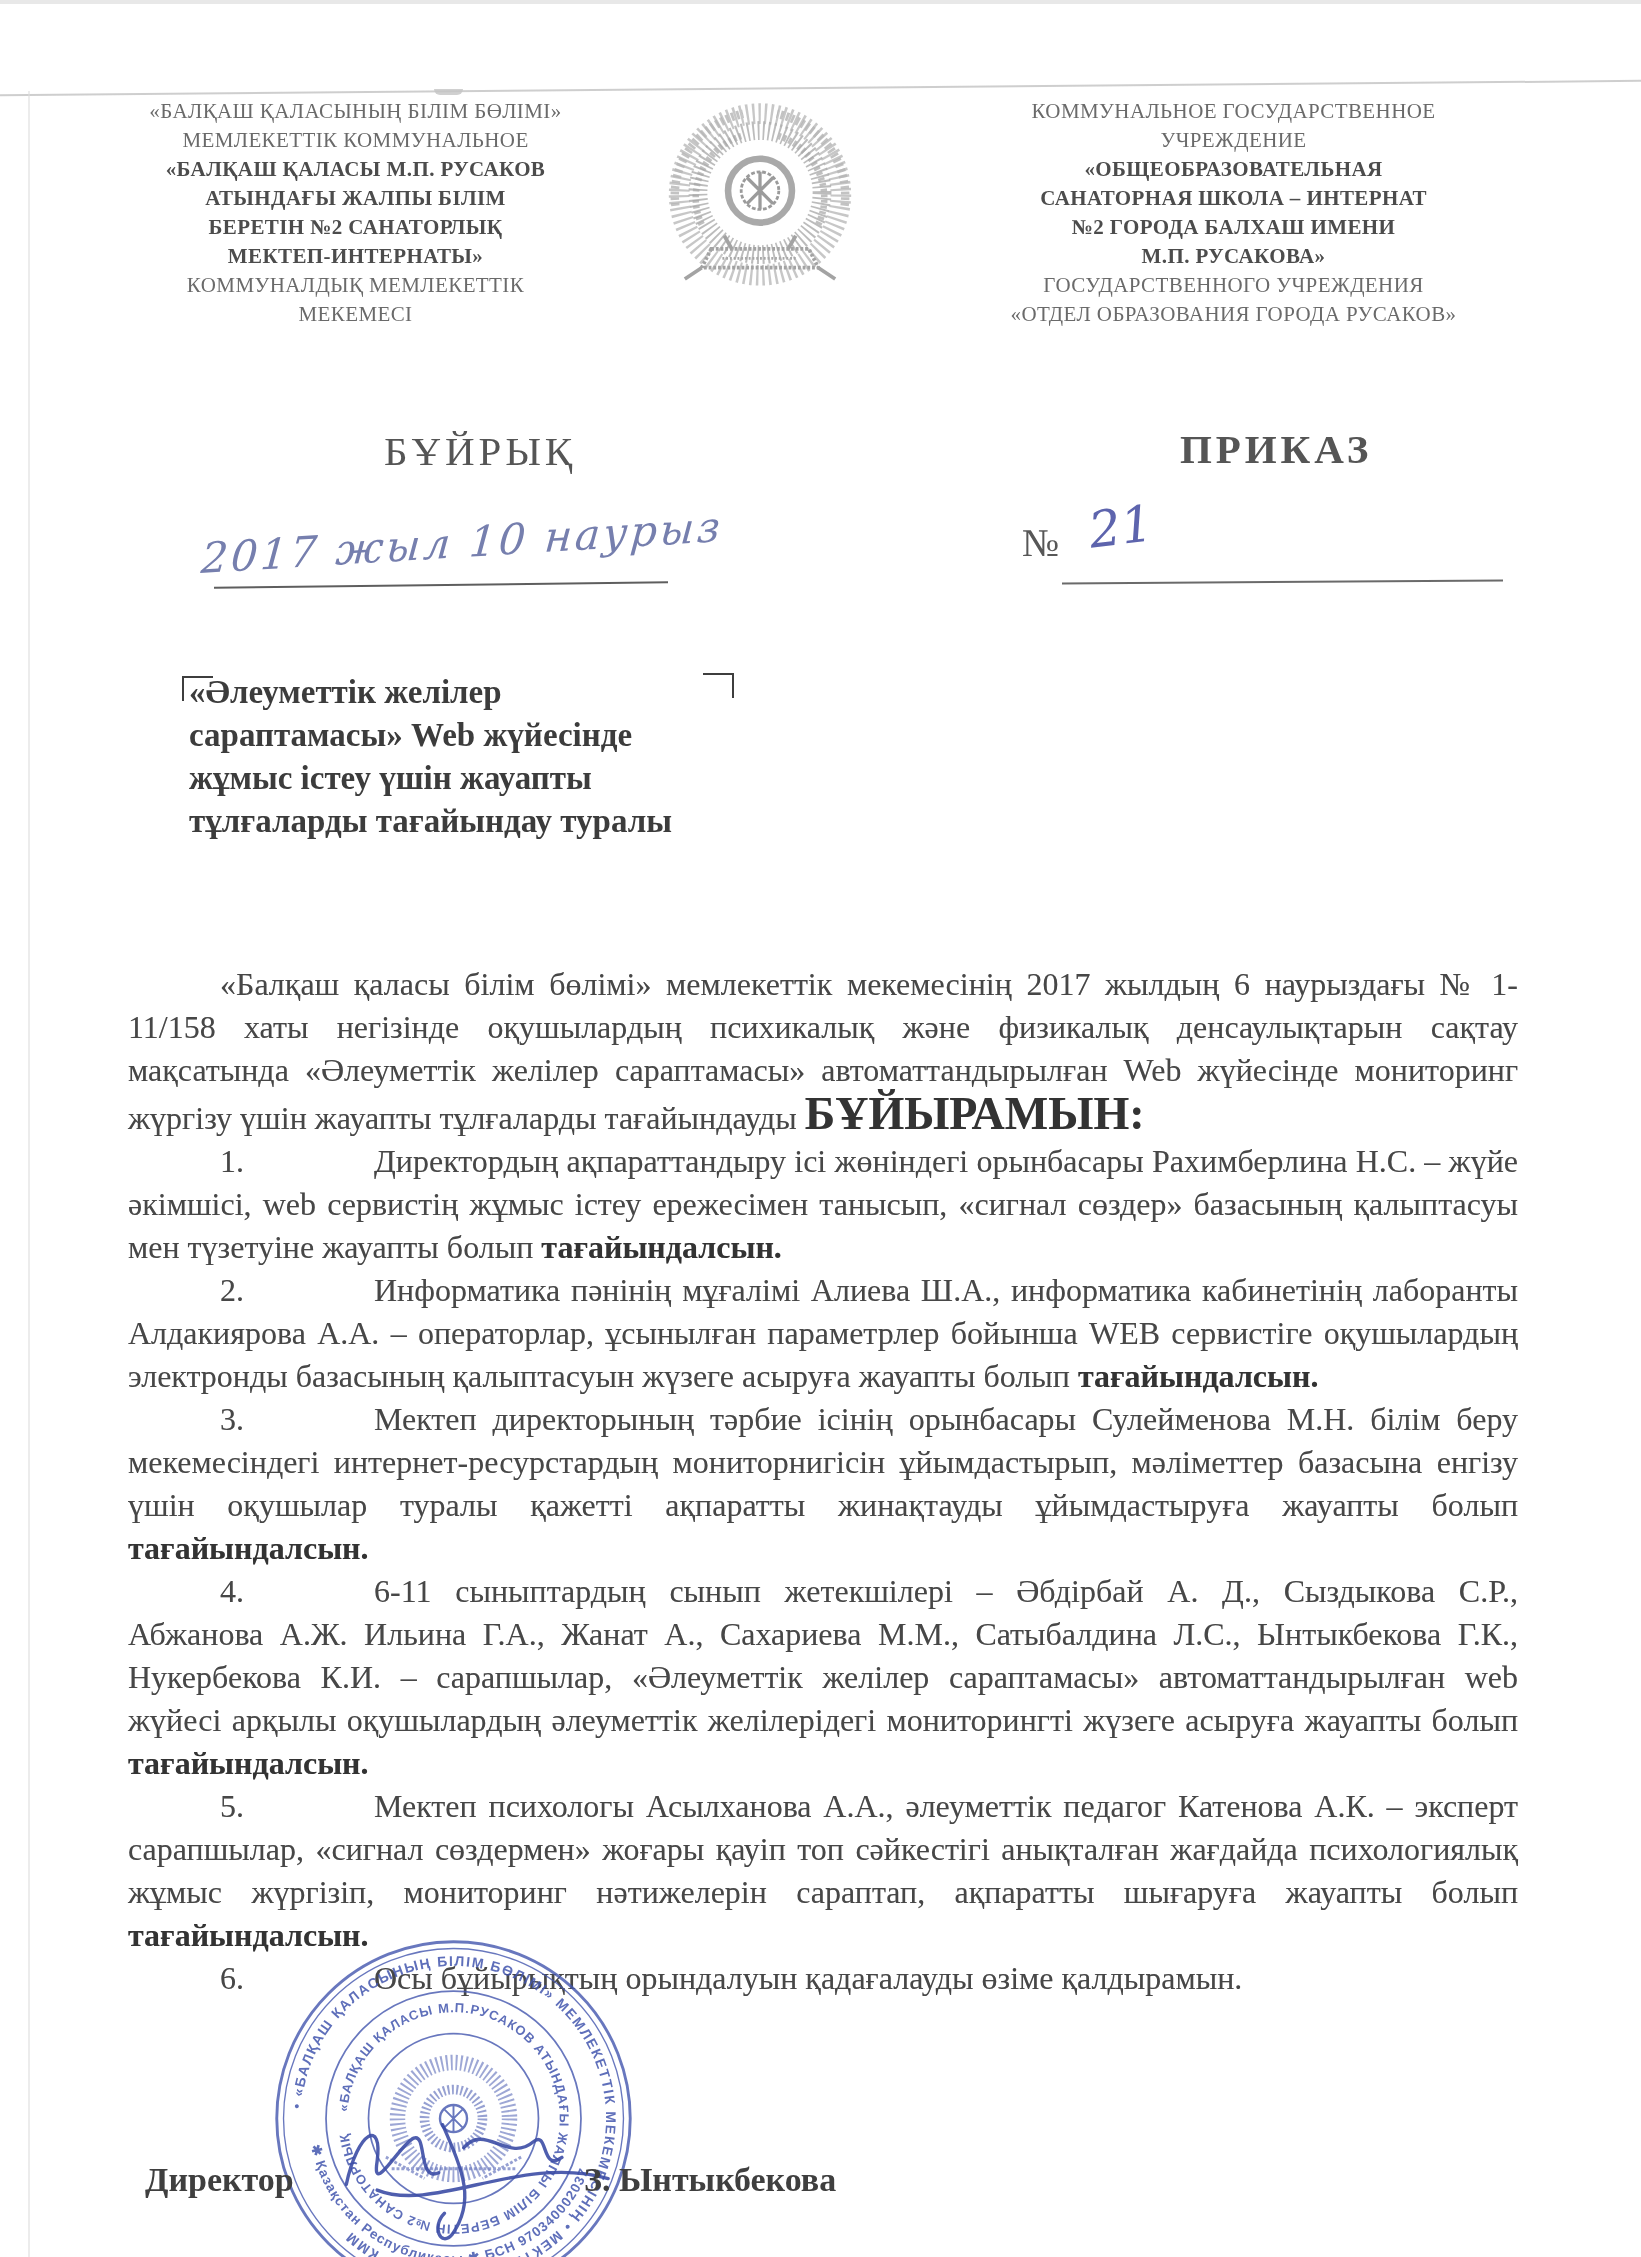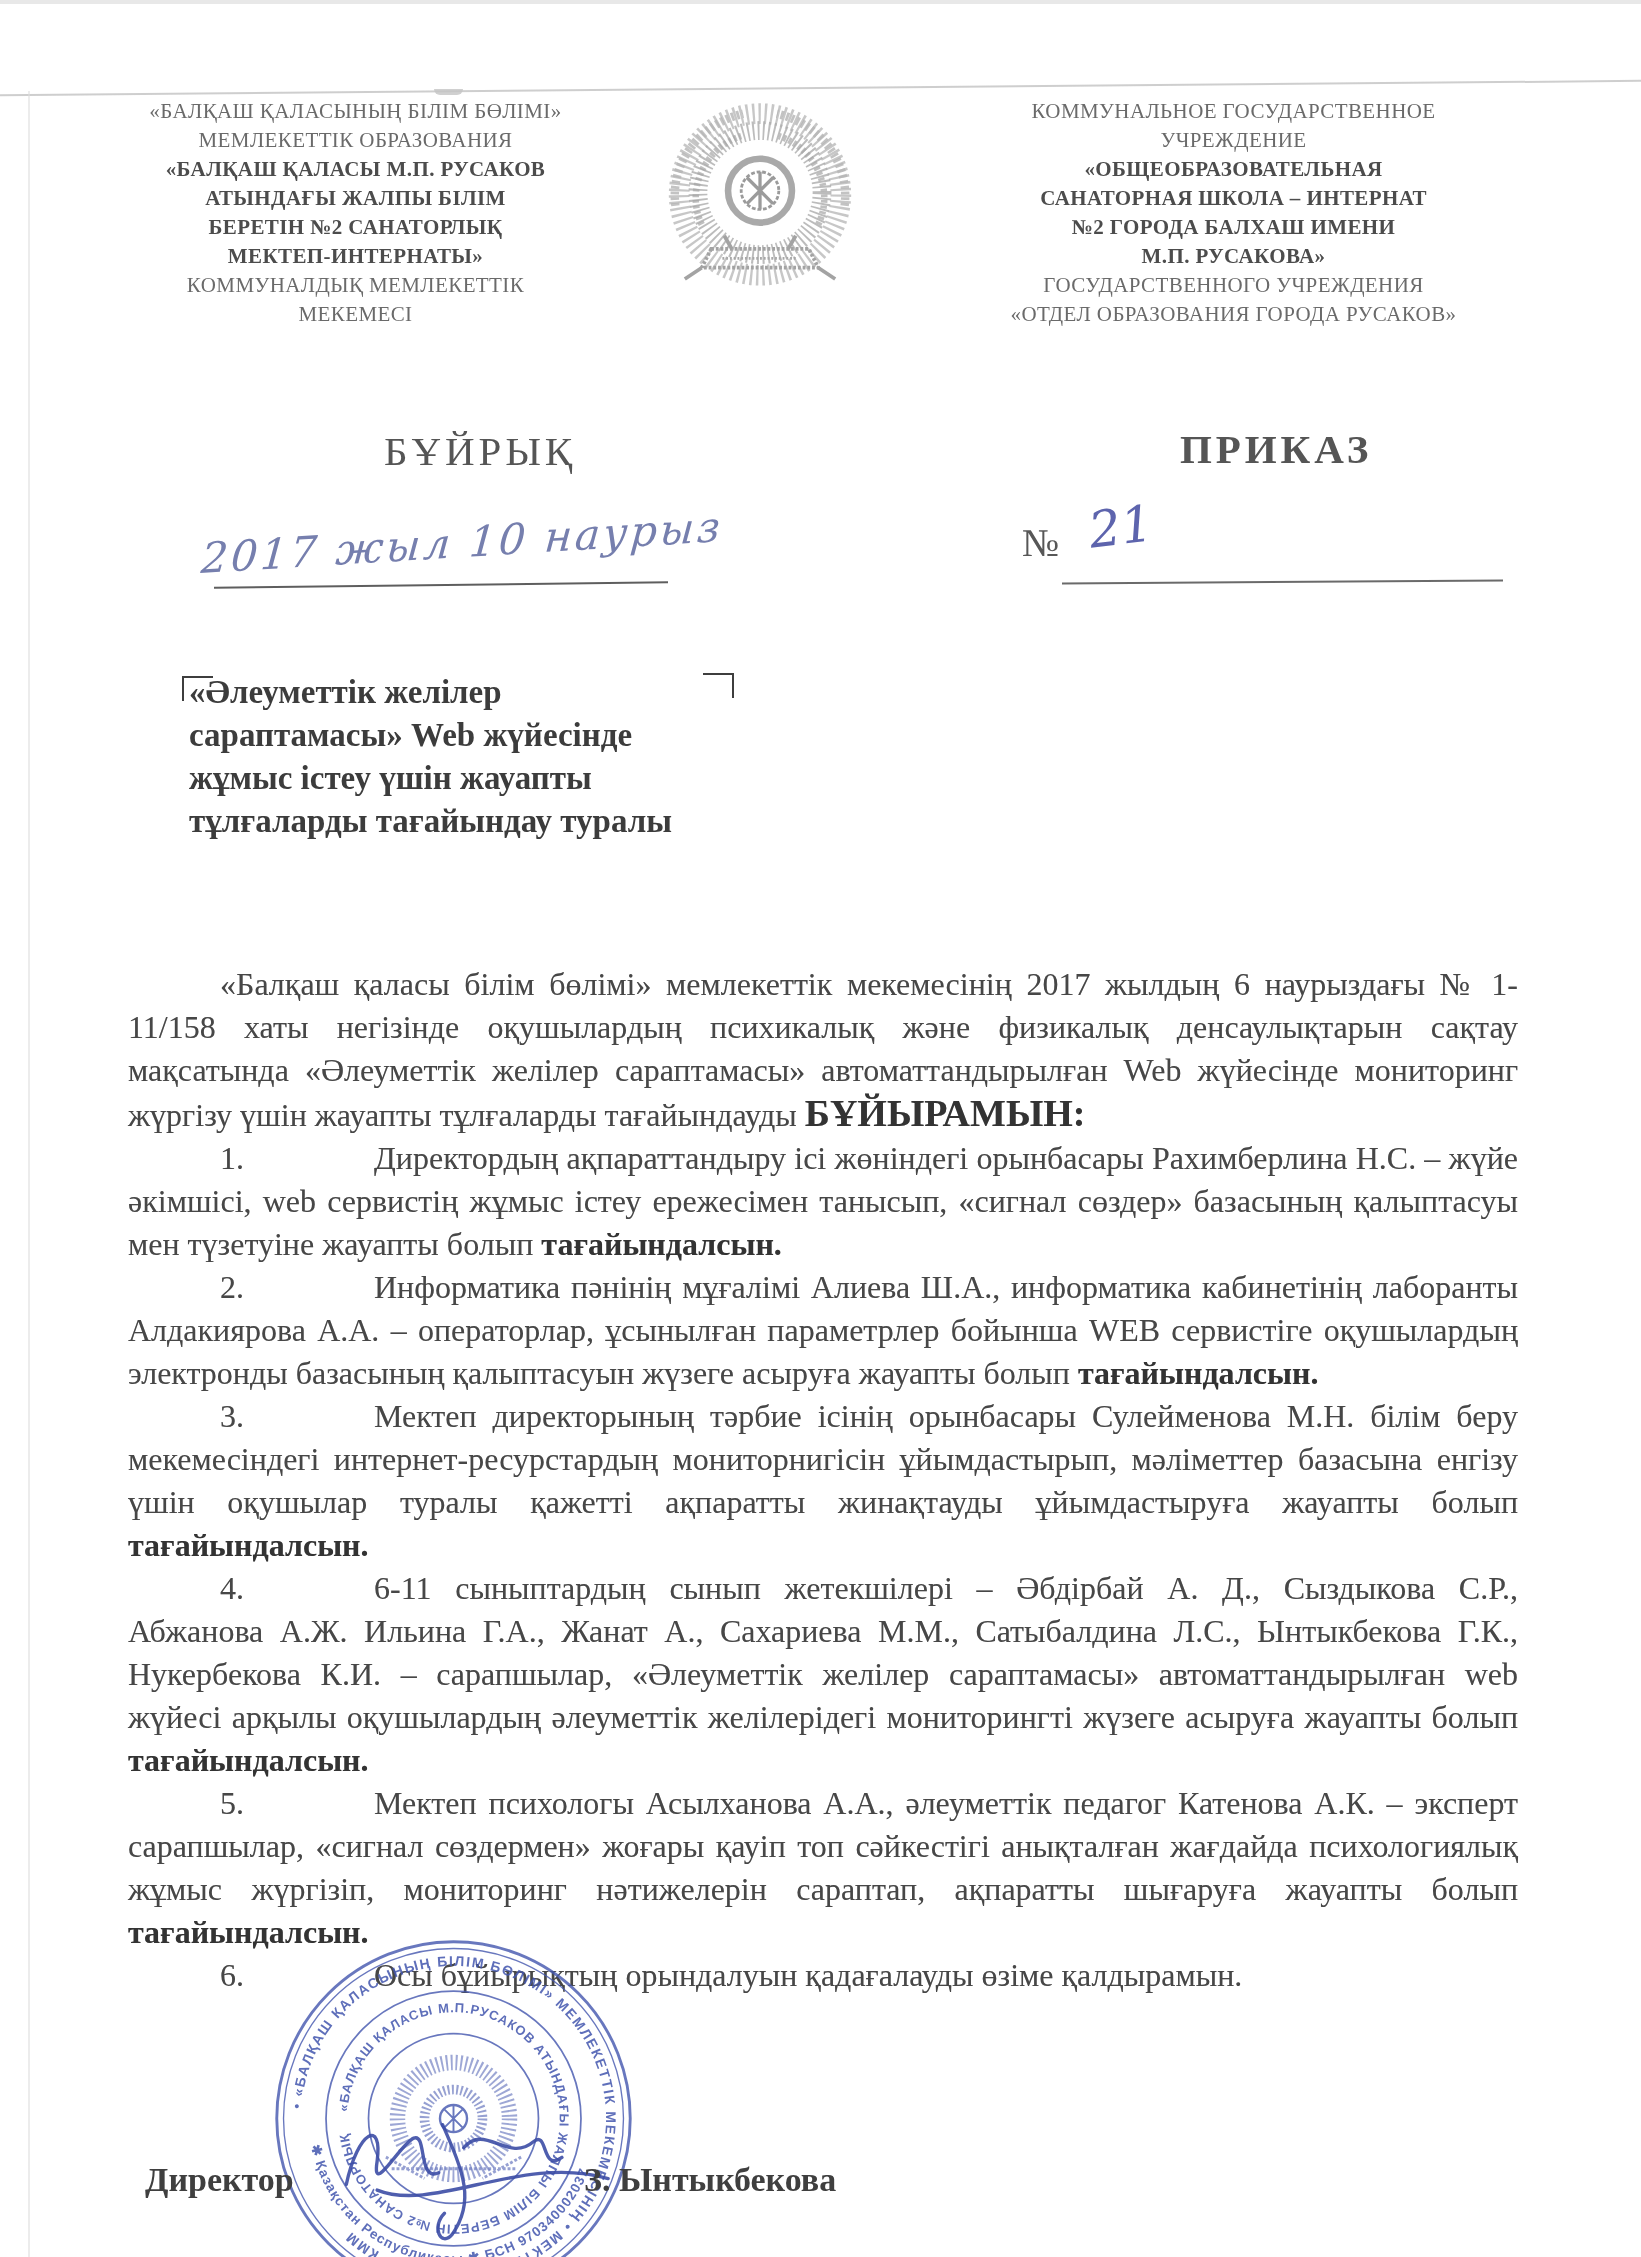--- a/index.html
+++ b/index.html
@@ -53,21 +53,21 @@
   .subject { position:absolute; left:189px; top:667px; width:599px; font-weight:bold;
     font-size:33px; line-height:43px; color:#3c3c3c; }
 
   
   .body-text { position:absolute; left:128px; top:959px; width:1390px;
     font-size:32px; line-height:43px; text-align:justify; color:#474747;
     text-shadow:0 0 0.6px rgba(80,80,80,.35); }
   .body-text p { margin:0; text-indent:92px; }
   .pnum { display:inline-block; width:154px; text-indent:0; }
   .body-text b { color:#333; }
-  .decree-word { font-size:38px; }
+  .decree-word { font-size:46px; }
 
   
   .sig-line { position:absolute; left:145px; top:2157px; width:1381px; font-size:34px;
     font-weight:bold; color:#3f3f3f; }
   .sig-role { position:absolute; left:0; top:0; }
   .sig-name { position:absolute; left:439px; top:0; }
 
   
   .stamp { position:absolute; left:270px; top:1931px; width:367px; height:367px; }
   .autograph { position:absolute; left:319px; top:2086px; width:328px; height:154px; }
@@ -76,21 +76,21 @@
 <body>
 
 <div class="page">
 
   <div class="scanline-top"></div>
   <div class="scanline-notch"></div>
   <div class="scanline-left"></div>
 
   <div class="hdr hdr-left">
     <div>«БАЛҚАШ ҚАЛАСЫНЫҢ БІЛІМ БӨЛІМІ»</div>
-    <div>МЕМЛЕКЕТТІК ОБРАЗОВАНИЯ</div>
+    <div>МЕМЛЕКЕТТІК КОММУНАЛЬНОЕ</div>
     <div class="b">«БАЛҚАШ ҚАЛАСЫ М.П. РУСАКОВ</div>
     <div class="b">АТЫНДАҒЫ ЖАЛПЫ БІЛІМ</div>
     <div class="b">БЕРЕТІН №2 САНАТОРЛЫҚ</div>
     <div class="b">МЕКТЕП-ИНТЕРНАТЫ»</div>
     <div>КОММУНАЛДЫҚ МЕМЛЕКЕТТІК</div>
     <div>МЕКЕМЕСІ</div>
   </div>
 
   <svg class="emblem" viewBox="-100 -100 200 210">
     <g fill="none" stroke="#a8a8a8">

